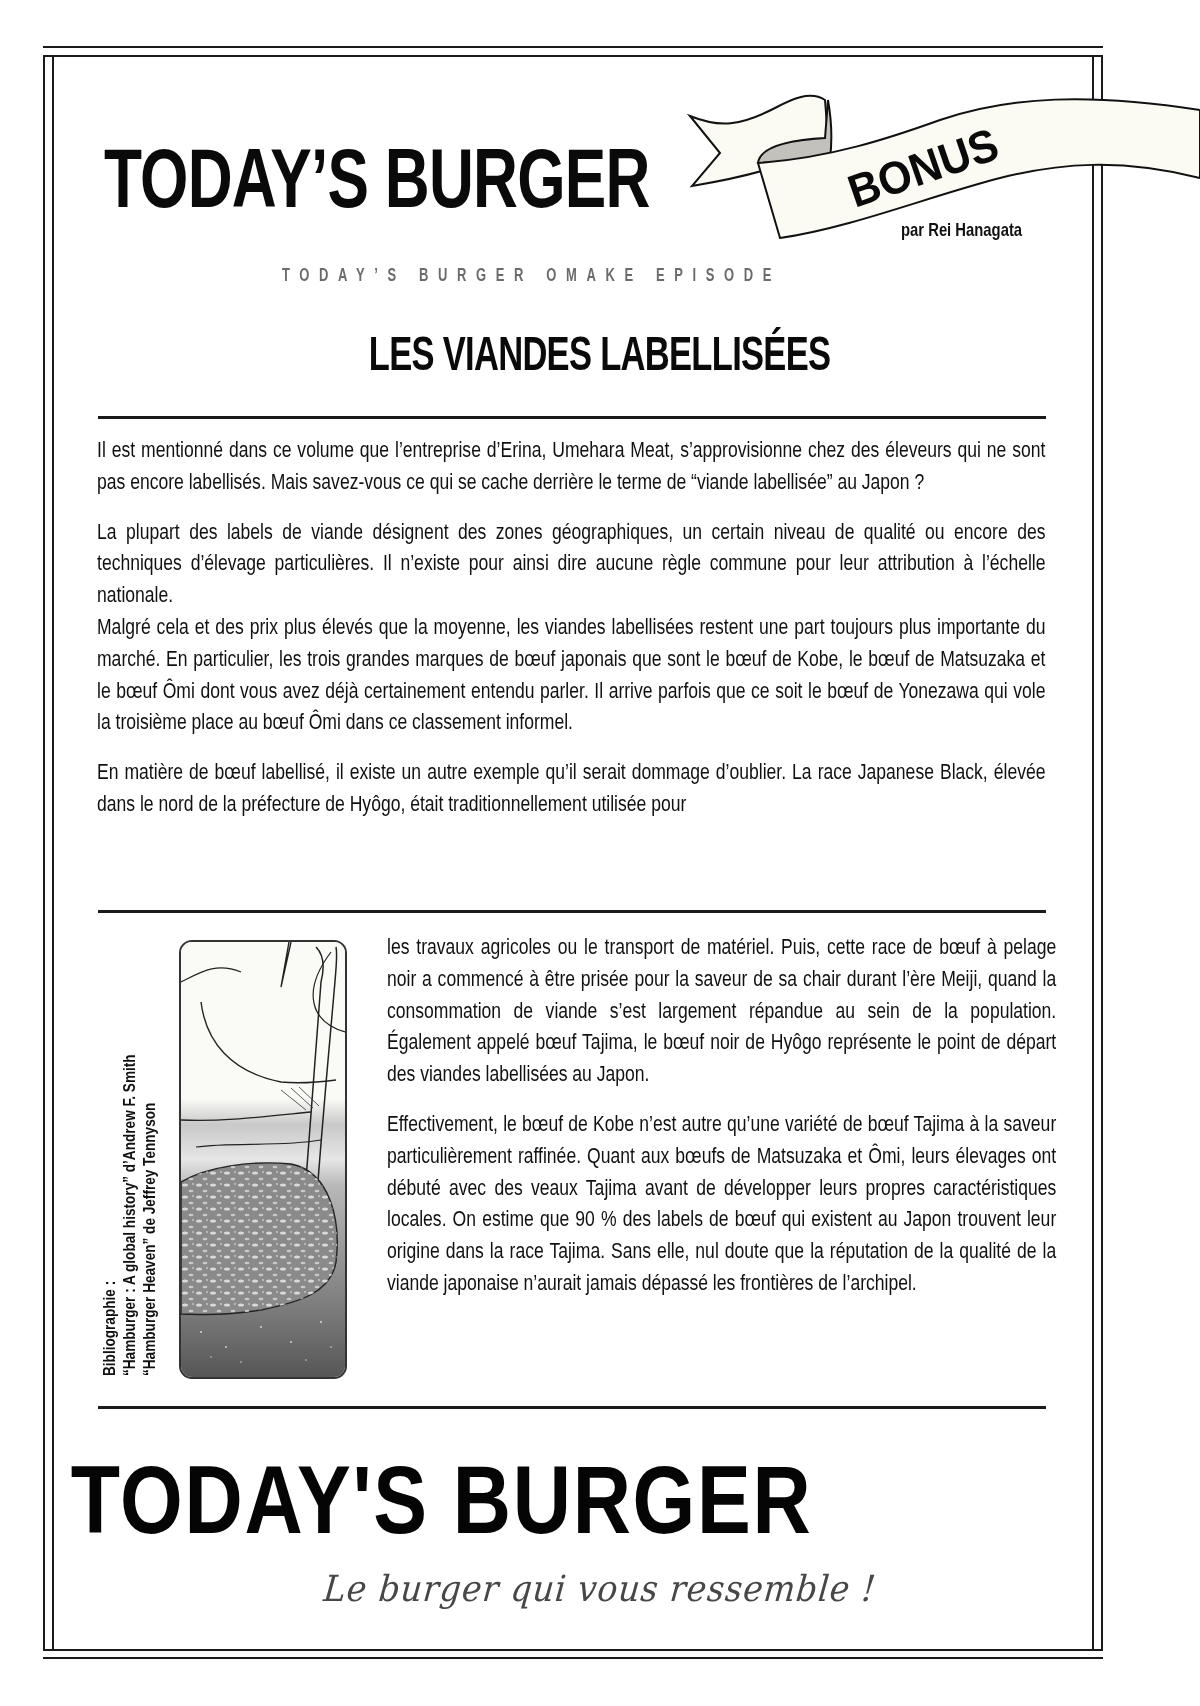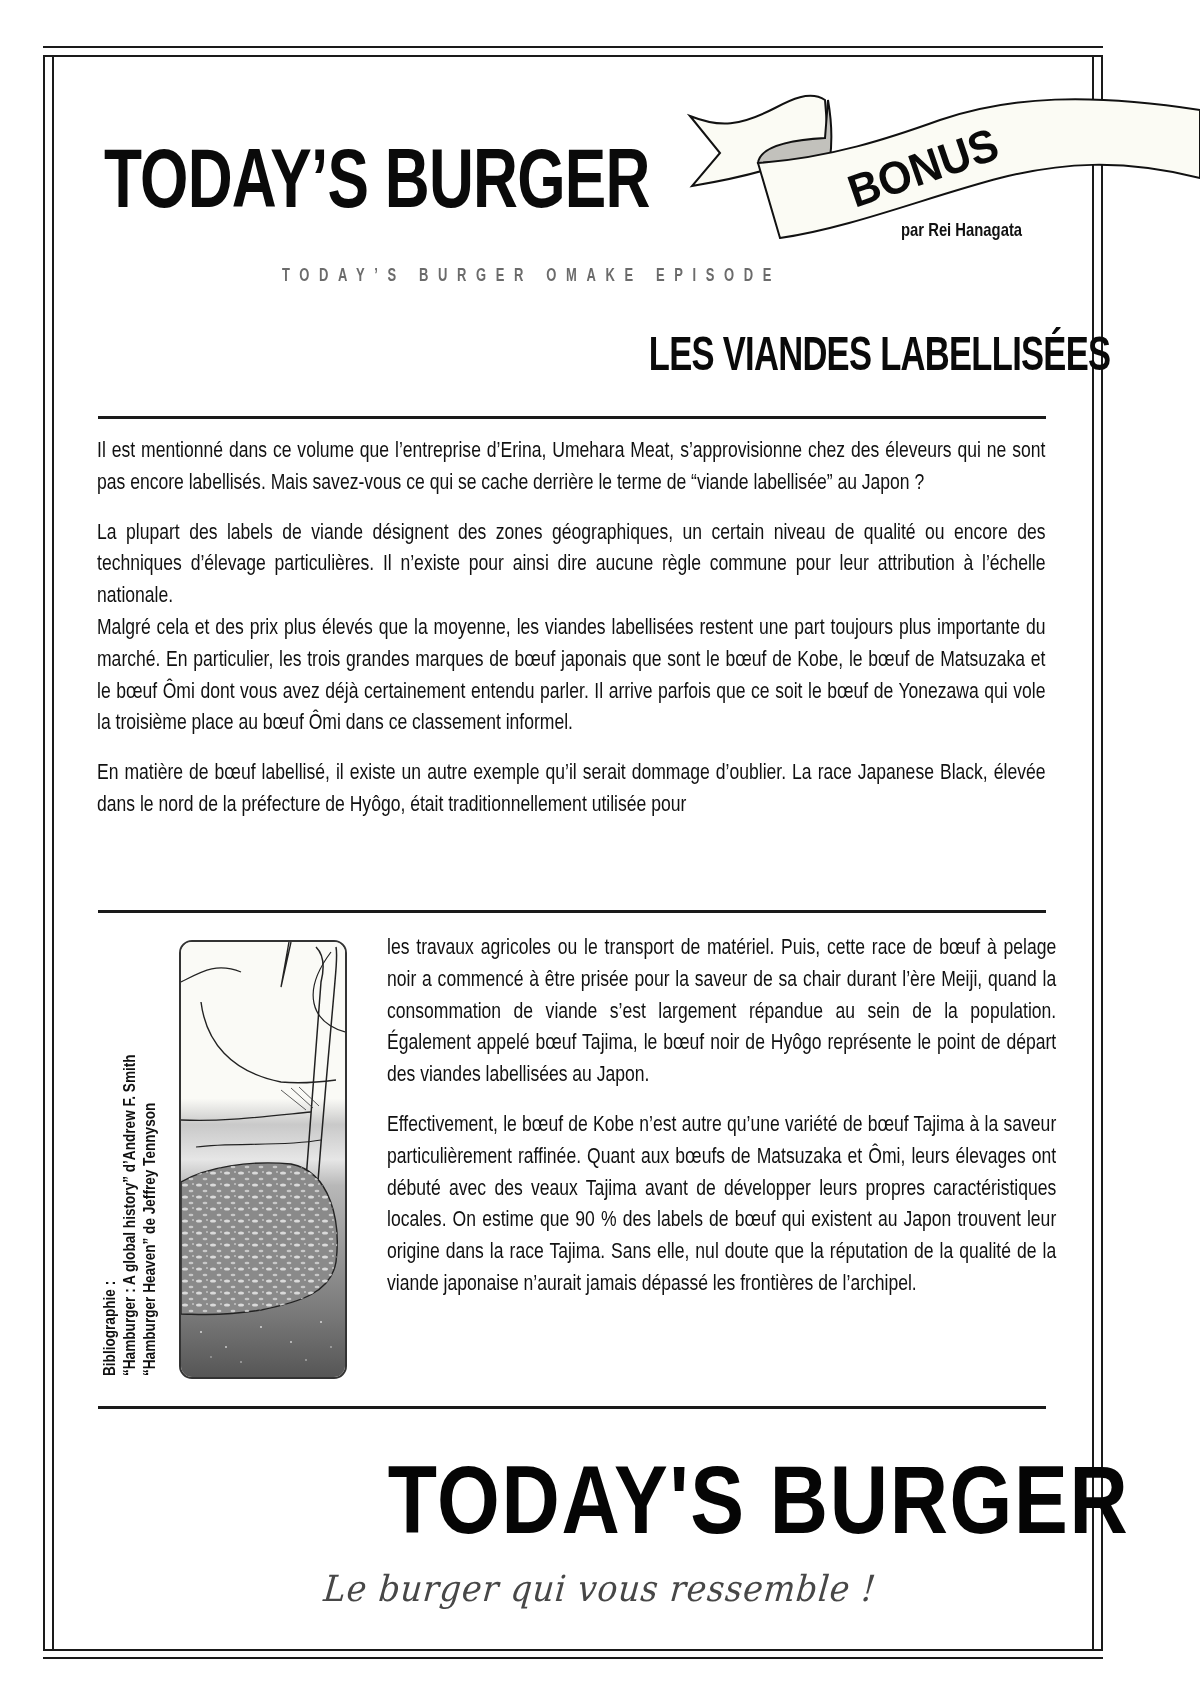--- a/index.html
+++ b/index.html
@@ -13,21 +13,21 @@
            letter-spacing: -1px; color: #0a0a0a; transform: scaleX(0.74); transform-origin: left top; line-height: 1; }
 
   #ribbon { position: absolute; left: 680px; top: 78px; width: 520px; height: 180px; }
 
   #byline { position: absolute; left: 901px; top: 219px; font-weight: bold; font-size: 19px;
             transform: scaleX(0.78); transform-origin: left top; white-space: nowrap; color: #111; }
 
   #kicker { position: absolute; left: 282px; top: 265px; width: 600px; font-weight: bold; font-size: 18px;
             letter-spacing: 13.4px; color: #6b6b6b; white-space: nowrap; transform: scaleX(0.72); transform-origin: left top; }
 
-  #heading { position: absolute; left: 0; width: 1200px; top: 330px; text-align: right; }
+  #heading { position: absolute; left: 0; width: 1200px; top: 330px; text-align: center; }
   #heading span { display: inline-block; font-weight: bold; font-size: 48px; letter-spacing: -1px;
                   transform: scaleX(0.72); color: #0a0a0a; line-height: 1; }
 
   .body-text { position: absolute; font-size: 22.5px; line-height: 31.8px; text-align: justify;
                font-weight: normal; color: #111; }
   .body-text p { margin: 0; }
   .squeeze { transform: scaleX(0.78); transform-origin: left top; }
 
   #block1 { left: 97px; top: 434px; width: 1216px; }
   #block1 .gap { height: 18px; }
@@ -35,21 +35,21 @@
   #panel { position: absolute; left: 179px; top: 940px; width: 168px; height: 439px;
            border: 2px solid #333; border-radius: 13px; overflow: hidden; box-sizing: border-box; background: #fafaf6; }
 
   #biblio { position: absolute; left: 100px; top: 1376px; transform: rotate(-90deg); transform-origin: left top;
             white-space: nowrap; }
   #biblio div { font-size: 17px; line-height: 20px; font-weight: bold; color: #111; transform: scaleX(0.8); transform-origin: left top; }
 
   #block2 { left: 387px; top: 931px; width: 858px; }
   #block2 .gap { height: 18px; }
 
-  #footer-logo { position: absolute; left: 0; width: 1200px; top: 1452px; text-align: right; }
+  #footer-logo { position: absolute; left: 0; width: 1200px; top: 1452px; text-align: left; }
   #footer-logo span { display: inline-block; font-family: "Liberation Sans", sans-serif; font-weight: bold;
                       font-size: 96px; letter-spacing: 2px; color: #050505; transform: scaleX(0.84); line-height: 1; }
 
   #tagline { position: absolute; left: 0; width: 1200px; top: 1568px; text-align: center; }
   #tagline span { display: inline-block; font-family: "DejaVu Serif", serif; font-style: italic; font-size: 36px;
                   color: #474747; transform: scaleX(0.92) skewX(-6deg); letter-spacing: 1px; }
 </style>
 </head>
 <body>
 

